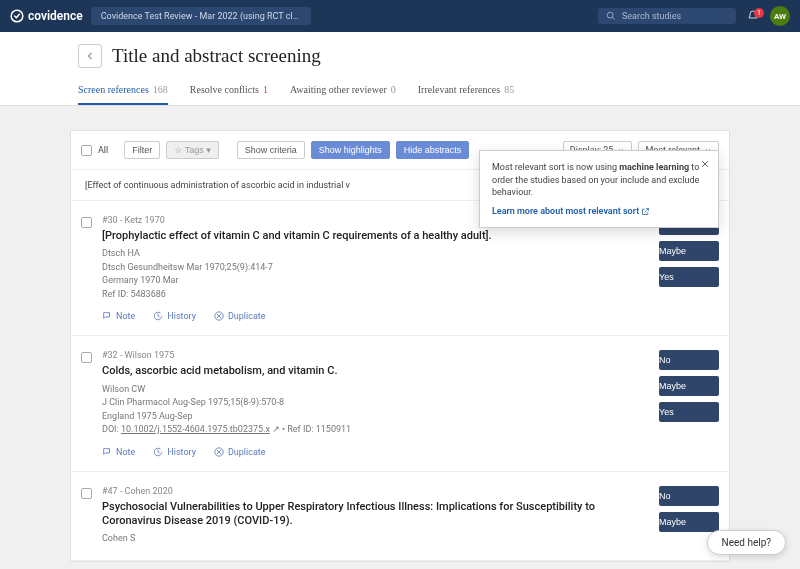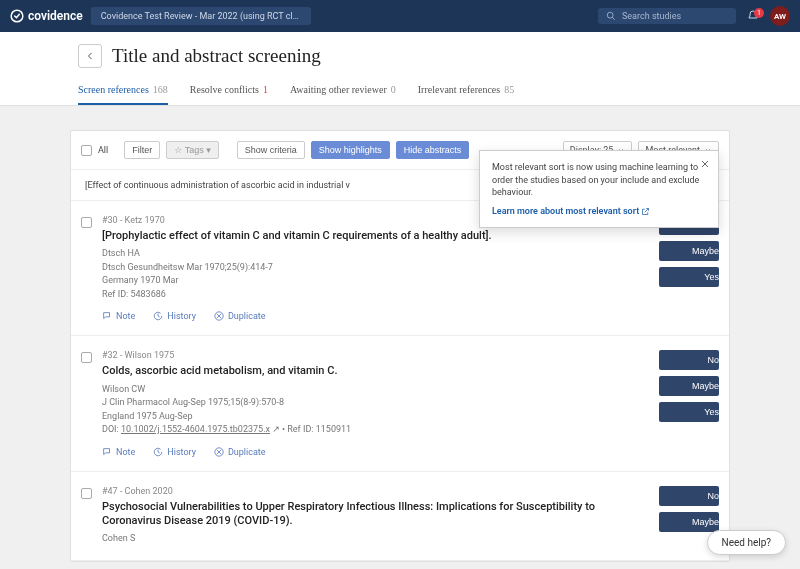--- a/index.html
+++ b/index.html
@@ -6,21 +6,21 @@
   html, body { width: 800px; height: 569px; overflow: hidden; font-family: -apple-system, BlinkMacSystemFont, "Segoe UI", Roboto, sans-serif; background: #f0f0f0; color: #333; }
   
   .navbar { height: 32px; background: #1d3557; display: flex; align-items: center; padding: 0 10px; gap: 8px; color: #fff; font-size: 10px; }
   .brand { display: flex; align-items: center; gap: 4px; font-weight: 600; font-size: 12px; }
   .brand svg { width: 14px; height: 14px; }
   .project-pill { background: #2c4870; border-radius: 3px; padding: 4px 10px; color: #cfd8e8; max-width: 220px; overflow: hidden; white-space: nowrap; text-overflow: ellipsis; font-size: 9px;}
   .nav-spacer { flex: 1; }
   .search-box { background: #2c4870; border-radius: 3px; display: flex; align-items: center; gap: 6px; padding: 3px 8px; width: 138px; color: #a9b7d0; font-size: 9px;}
   .bell { position: relative; width: 18px; display:flex; align-items:center; justify-content:center;}
   .bell .dot { position:absolute; top:-2px; right:-2px; background:#e63946; color:#fff; border-radius:50%; width:10px; height:10px; font-size:7px; display:flex;align-items:center;justify-content:center;}
-  .avatar { width:20px; height:20px; border-radius:50%; background:#7f1d1d; color:#fff; font-size:8px; display:flex;align-items:center;justify-content:center; font-weight:600;}
+  .avatar { width:20px; height:20px; border-radius:50%; background:#4d7c0f; color:#fff; font-size:8px; display:flex;align-items:center;justify-content:center; font-weight:600;}
   
   .page-header { background:#fff; border-bottom:1px solid #e0e0e0; padding:8px 0 0 0;}
   .page-header-inner { max-width:660px; margin:0 auto; padding:0 8px;font-family:Liberation Serif, serif;}
   .title-row { display:flex; align-items:center; gap:10px; padding:4px 0 10px 0;}
   .back-btn { width:24px; height:24px; border:1px solid #ccc; border-radius:3px; display:flex;align-items:center;justify-content:center; background:#fff;}
   .back-btn svg{width:12px;height:12px;}
   h1 { font-size:19px; font-weight:500; color:#222;}
   .tabs { display:flex; gap:22px; font-size:10px;}
   .tab { padding:6px 0 8px 0; color:#555; border-bottom:2px solid transparent; display:flex; gap:4px;}
   .tab.active { color:#1d5ea8; border-bottom-color:#1d5ea8;}
@@ -36,34 +36,34 @@
   .tb-btn.blue{ background:#6a8bd6; color:#fff; border-color:#6a8bd6;}
   .tb-spacer{flex:1;}
   .select { border:1px solid #ccc; border-radius:2px; padding:3px 6px; font-size:9px; color:#555; display:flex; align-items:center; gap:4px;}
   .select svg{width:8px;height:8px;}
   
   .popover-row{ position:relative; padding:10px 14px; border-bottom:1px solid #eee; font-size:9px; color:#444;}
   .popover { position:absolute; right:10px; top:-20px; width:240px; background:#fff; border:1px solid #ccc; box-shadow:0 4px 12px rgba(0,0,0,.15); padding:10px 12px; font-size:9px; line-height:1.4; z-index:10;}
   .popover .close{ position:absolute; right:8px; top:8px;}
   .popover a{ color:#1d5ea8; text-decoration:none; font-weight:600;}
   .popover p{margin-bottom:6px;}
-  .popover strong{font-weight:400;}
+  .popover strong{font-weight:700;}
   
   .study { display:flex; gap:10px; padding:14px 10px; border-bottom:1px solid #eee;}
   .study .check{margin-top:2px;}
   .study-body{ flex:1; font-size:9px; color:#555;}
   .study-id{ color:#888; margin-bottom:4px;}
   .study-title{ font-size:11px; color:#222; font-weight:500; margin-bottom:4px; line-height:1.3;}
   .meta{ line-height:1.5; color:#777;}
   .meta .doi{ text-decoration:underline;}
   .actions-row{ display:flex; gap:18px; margin-top:10px; color:#5a7bbd; font-size:9px;}
   .actions-row span{display:flex;align-items:center;gap:4px;}
   .actions-row svg{width:10px;height:10px;}
   .vote-col{ display:flex; flex-direction:column; gap:6px; width:60px;}
-  .vote-btn{ background:#30456a; color:#fff; font-size:9px; padding:5px 0; border-radius:2px; text-align:right; border:none;}
+  .vote-btn{ background:#30456a; color:#fff; font-size:9px; padding:5px 0; border-radius:2px; text-align:left; border:none;}
   
   .help-pill{ position:fixed; right:14px; bottom:14px; background:#fff; border:1px solid #ccc; border-radius:14px; padding:6px 14px; font-size:10px; box-shadow:0 2px 6px rgba(0,0,0,.15);}
 </style>
 </head>
 <body>
 
 <div class="navbar">
   <div class="brand">
     <svg viewBox="0 0 24 24">
         <circle cx="12" cy="12" r="10" fill="none" stroke="#fff" stroke-width="2.5"></circle>

